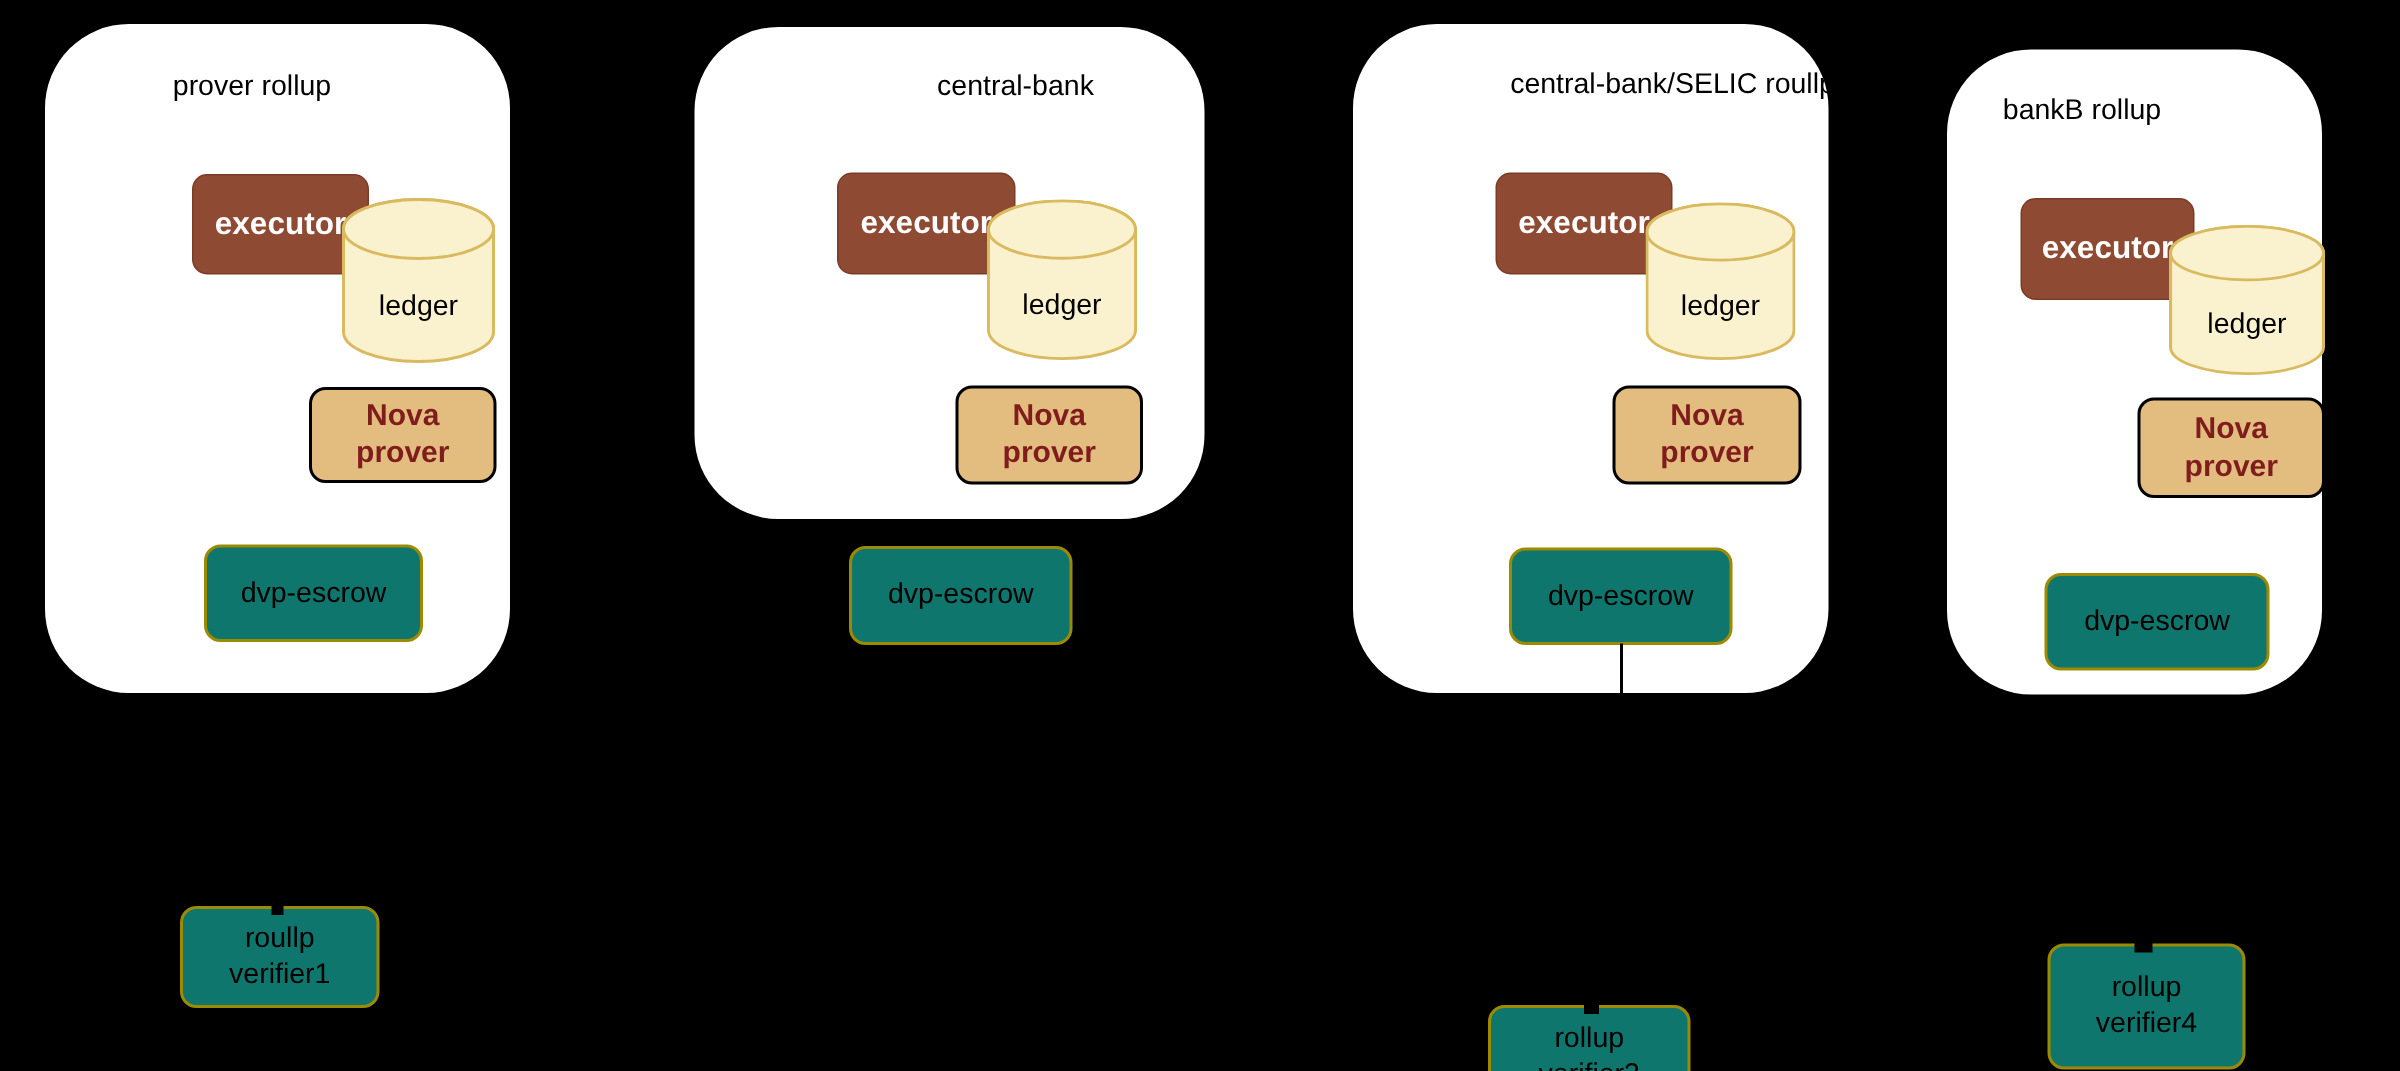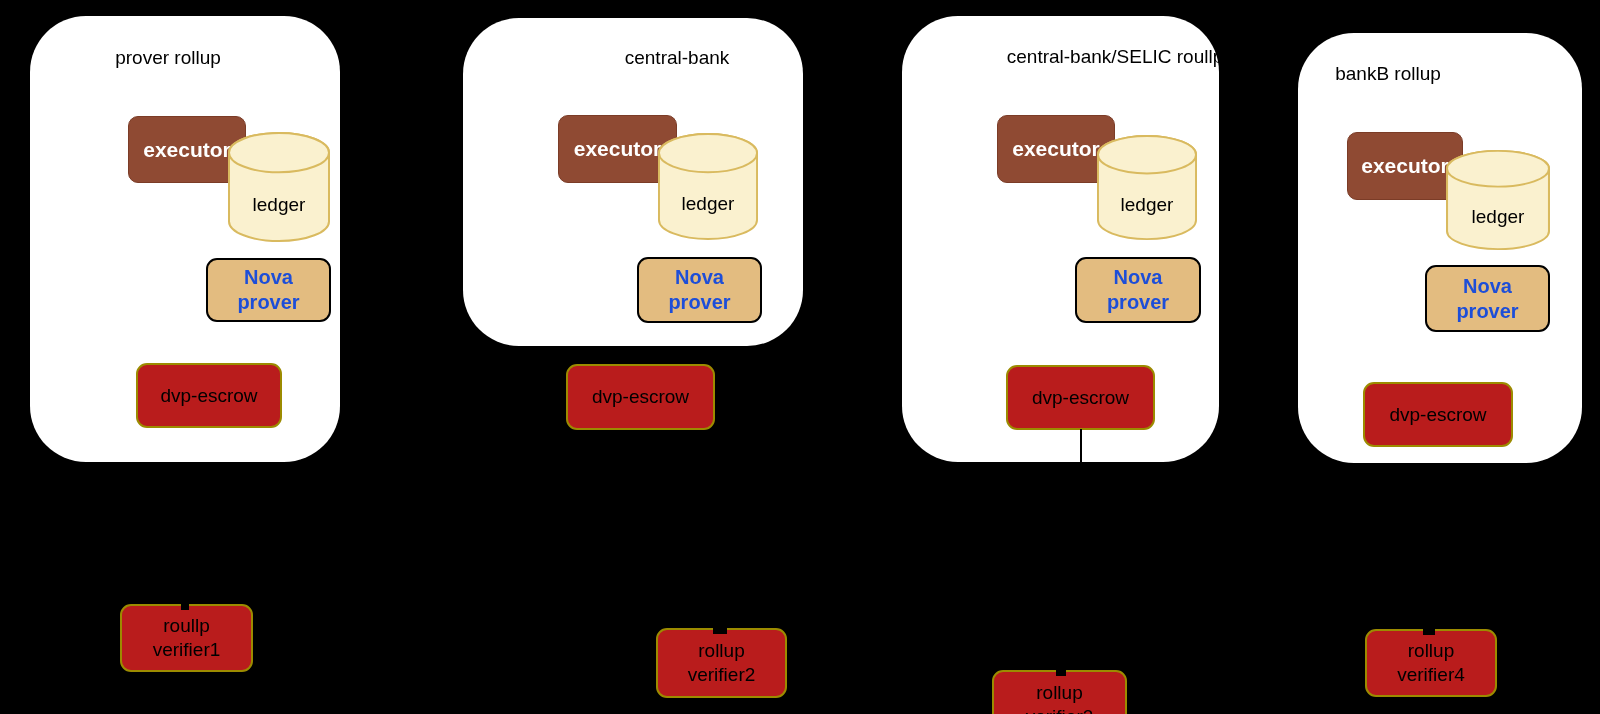--- a/index.html
+++ b/index.html
@@ -20,25 +20,25 @@
     color:#fff;font-weight:bold;font-size:21px;overflow:visible;white-space:nowrap;
   }
   .cyl{position:absolute;}
   .cyl svg{position:absolute;left:0;top:0;width:100%;height:100%;}
   .cyl-label{
     position:absolute;left:0;right:0;top:56%;text-align:center;
     font-size:19px;color:#000;
   }
   .nova{
     background:#E3BC80;border:2px solid #000;border-radius:11px;
-    color:#1d4ed8;font-weight:bold;font-size:20px;text-align:center;line-height:1.25;
+    color:#7f1d1d;font-weight:bold;font-size:20px;text-align:center;line-height:1.25;
   }
   .nova span{display:inline-block;max-width:78px;}
   .ybox{
-    background:#b91c1c;border:2px solid #9C8B00;border-radius:11px;
+    background:#0f766e;border:2px solid #9C8B00;border-radius:11px;
     color:#000;font-size:19px;text-align:center;line-height:1.25;
   }
   .vbox span{display:inline-block;max-width:95px;}
   .tick{position:absolute;top:-3px;height:7px;background:#000;}
   .vline{position:absolute;width:2px;background:#000;}
 </style>
 </head>
 <body>
 
 <div class="stage">
@@ -97,21 +97,21 @@
     </div>
     <div class="node nova" style="left:173px;top:241px;width:126px;height:66px;">
         <span>Nova prover</span>
       </div>
     <div class="node ybox" style="left:104px;top:349px;width:149px;height:65px;">
         <span>dvp-escrow</span>
       </div>
     <div class="vline" style="left:178px;top:413px;height:33px;"></div>
   </div>
 
-  <div class="rollup" style="left:1298px;top:33px;width:284px;height:430px;">
+  <div class="rollup" style="left:1298px;top:33px;width:250px;height:430px;">
     <div class="rtitle" style="left:0;top:30px;width:180px;">bankB rollup</div>
     <div class="node exec" style="left:49px;top:99px;width:116px;height:68px;">
         <span>executor</span>
       </div>
     <div class="cyl" style="left:148px;top:117px;width:104px;height:100px;">
       <svg viewBox="0 0 102 112" preserveAspectRatio="none">
         <path d="M1 21 a50 20 0 0 1 100 0 v70 a50 20 0 0 1 -100 0 z" fill="#FAF1CF" stroke="#D9BA5F" stroke-width="2"></path>
         <ellipse cx="51" cy="21" rx="50" ry="20" fill="#FAF1CF" stroke="#D9BA5F" stroke-width="2"></ellipse>
       </svg>
       <span class="cyl-label">ledger</span>
@@ -123,28 +123,24 @@
         <span>dvp-escrow</span>
       </div>
   </div>
 
   <div class="node ybox vbox" style="left:120px;top:604px;width:133px;height:68px;">
     <span>roullp verifier1</span>
     <i class="tick" style="left:59px;width:8px;"></i>
   </div>
 
 
-  <div class="node ybox vbox" style="left:656px;top:628px;width:131px;height:70px;">
-    <span>rollup verifier2</span>
-    <i class="tick" style="left:55px;width:14px;"></i>
-  </div>
 
   <div class="node ybox vbox" style="left:992px;top:628px;width:135px;height:69px;margin-top:42px;">
     <span>rollup verifier3</span>
     <i class="tick" style="left:62px;width:10px;"></i>
   </div>
 
-  <div class="node ybox vbox" style="left:1365px;top:629px;width:132px;height:68px;">
+  <div class="node ybox vbox" style="left:1365px;top:629px;width:132px;height:84px;">
     <span>rollup verifier4</span>
     <i class="tick" style="left:56px;width:12px;"></i>
   </div>
 
 </div>
 
 </body></html>

